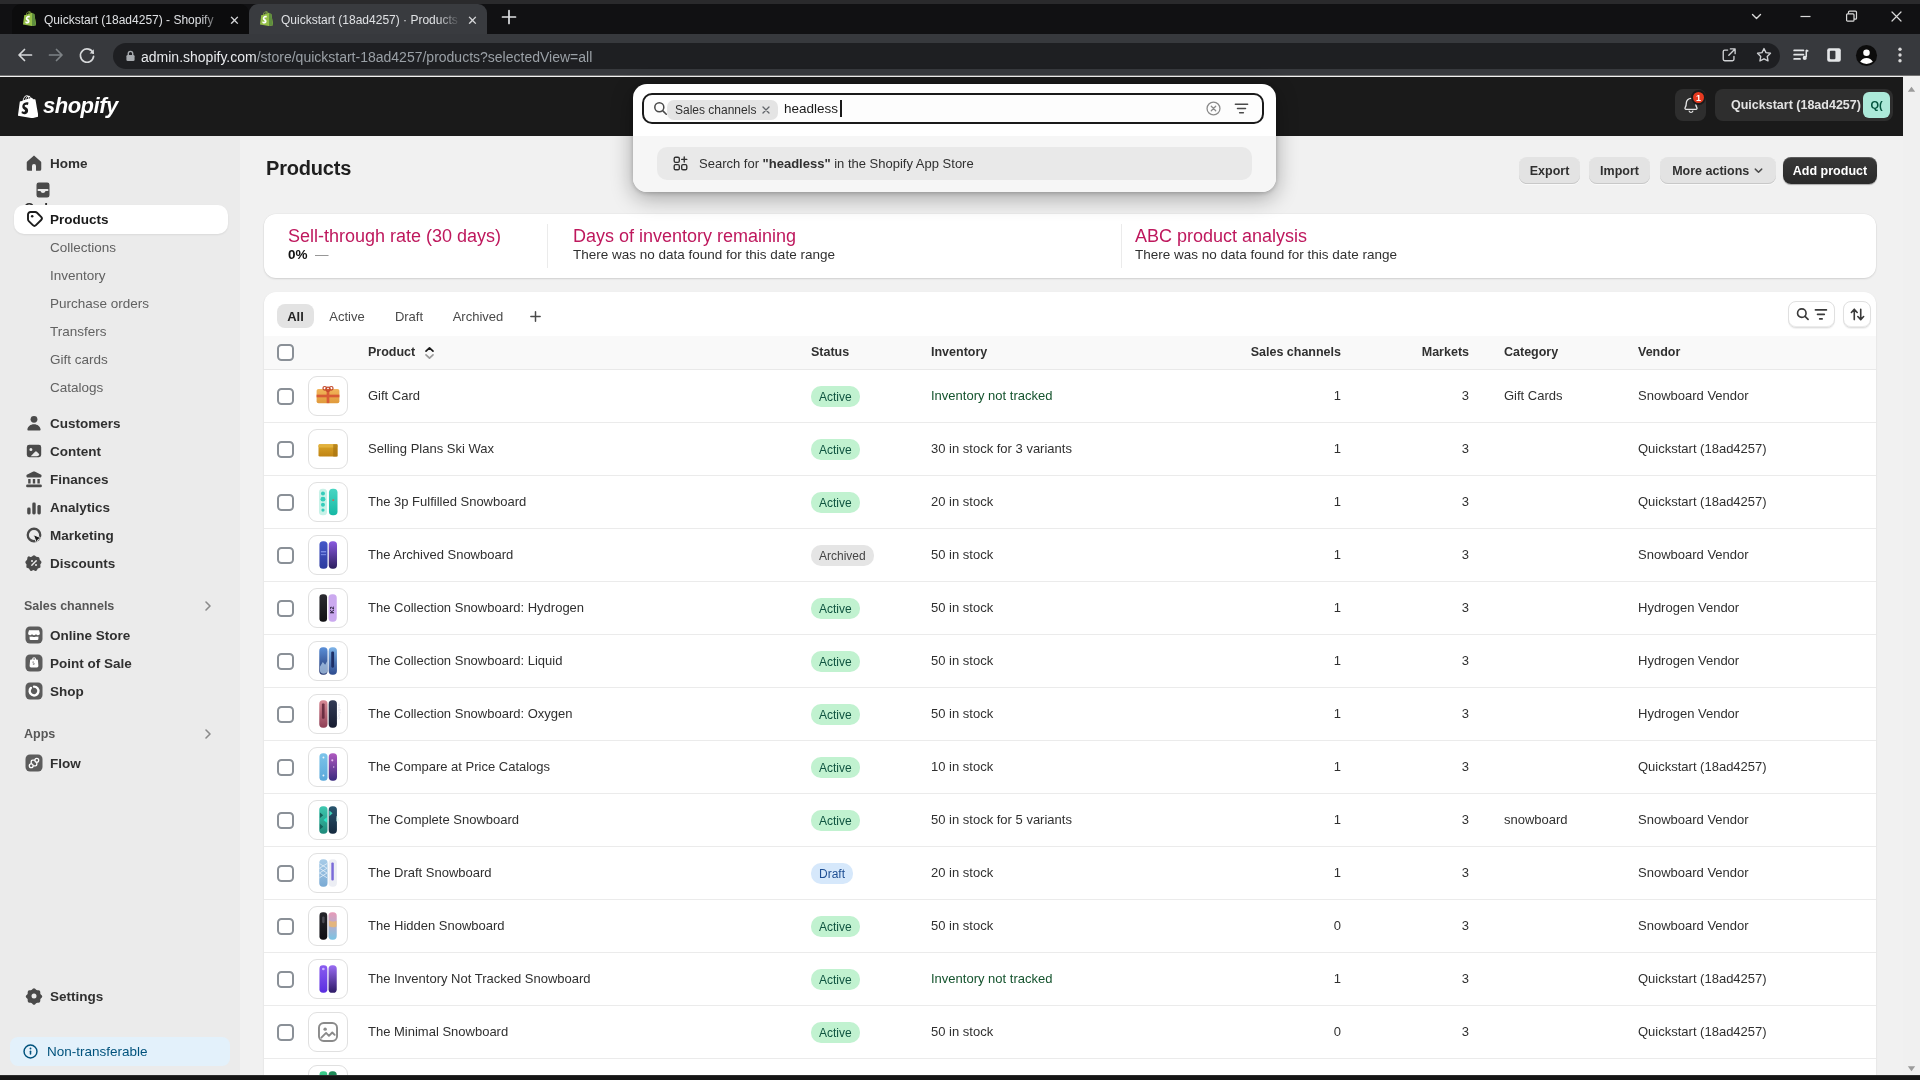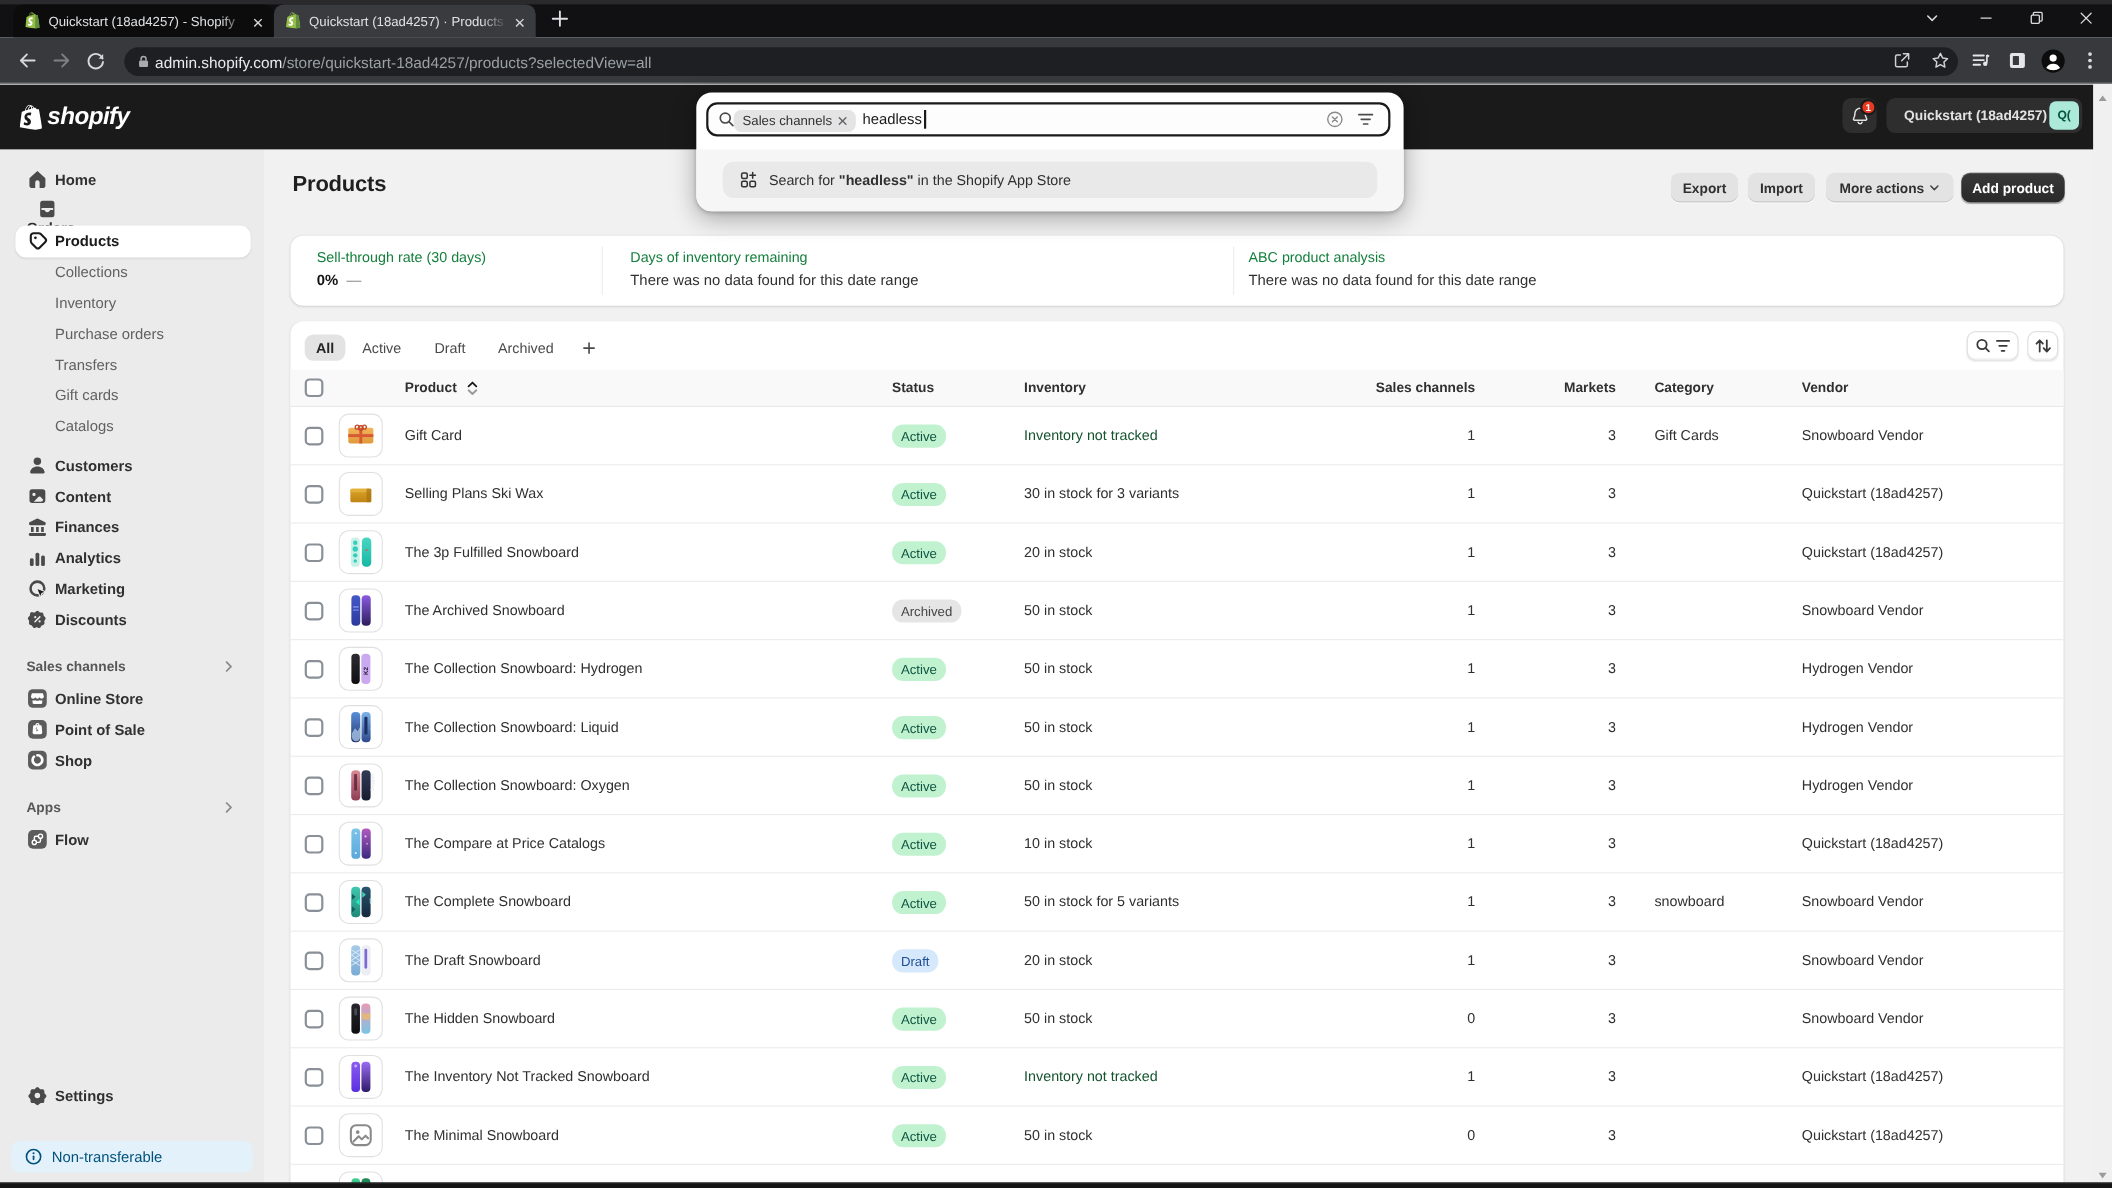--- a/index.html
+++ b/index.html
@@ -43,21 +43,21 @@
 .nhead { position:absolute; left:24px; width:192px; font-size:12.5px; font-weight:700; color:#575757; }
 .nchev { position:absolute; right:0; top:-1px; }
 .nontrans { position:absolute; left:10px; top:901px; width:220px; height:29px; background:#e3f1fb; border-radius:8px; display:flex; align-items:center; padding-left:12px; gap:8px; color:#00527c; font-size:13.5px; font-weight:500; }
 
 
 #content { position:absolute; left:240px; top:136px; width:1663px; height:944px; background:#f1f1f1; }
 h1 { position:absolute; left:26px; top:21px; font-size:20px; font-weight:700; color:#1f1f1f; letter-spacing:-.2px; }
 .btn { position:absolute; top:21px; height:27px; border-radius:8px; background:#e3e3e3; box-shadow:inset 0 -1px 0 #c8c8c8, 0 1px 0 rgba(255,255,255,.6); font-size:12.5px; font-weight:600; color:#303030; display:flex; align-items:center; justify-content:center; }
 .btn.dark { background:linear-gradient(#383838,#2a2a2a); color:#fff; box-shadow:inset 0 1px 0 rgba(255,255,255,.18), 0 1px 1px rgba(0,0,0,.3); }
 #statscard { position:absolute; left:24px; top:78px; width:1612px; height:64px; background:#fff; border-radius:12px; box-shadow:0 1px 2px rgba(26,26,26,.13), 0 0 0 0.5px rgba(0,0,0,.04); }
-.stat-title { position:absolute; top:12px; font-size:13px; color:#15803d; }
+.stat-title { position:absolute; top:12px; font-size:18px; color:#be185d; }
 .stat-val { position:absolute; top:33px; font-size:13.5px; color:#111; font-weight:700; }
 .stat-sub { position:absolute; top:33px; font-size:13.5px; color:#303030; font-weight:400; }
 .stat-div { position:absolute; top:10px; width:1px; height:44px; background:#ebebeb; }
 
 #tablecard { position:absolute; left:24px; top:156px; width:1612px; height:788px; background:#fff; border-radius:12px 12px 0 0; box-shadow:0 1px 2px rgba(26,26,26,.13); }
 .vtab { position:absolute; top:12px; height:24px; border-radius:8px; font-size:13px; display:flex; align-items:center; justify-content:center; color:#4a4a4a; font-weight:500; }
 .vtab.sel { background:#e3e3e3; color:#242424; font-weight:600; }
 .iconbtn { position:absolute; top:9px; height:27px; background:#fff; border:1px solid #e0e0e0; border-radius:8px; box-shadow:0 1px 1px rgba(0,0,0,.06), inset 0 -1px 0 #ececec; display:flex; align-items:center; justify-content:center; }
 #thead { position:absolute; left:0; top:44px; width:1612px; height:34px; background:#f9f9f9; border-bottom:1px solid #e9e9e9; border-radius:0; font-size:12.5px; font-weight:600; color:#303030; }
 #thead span { position:absolute; top:9px; }

